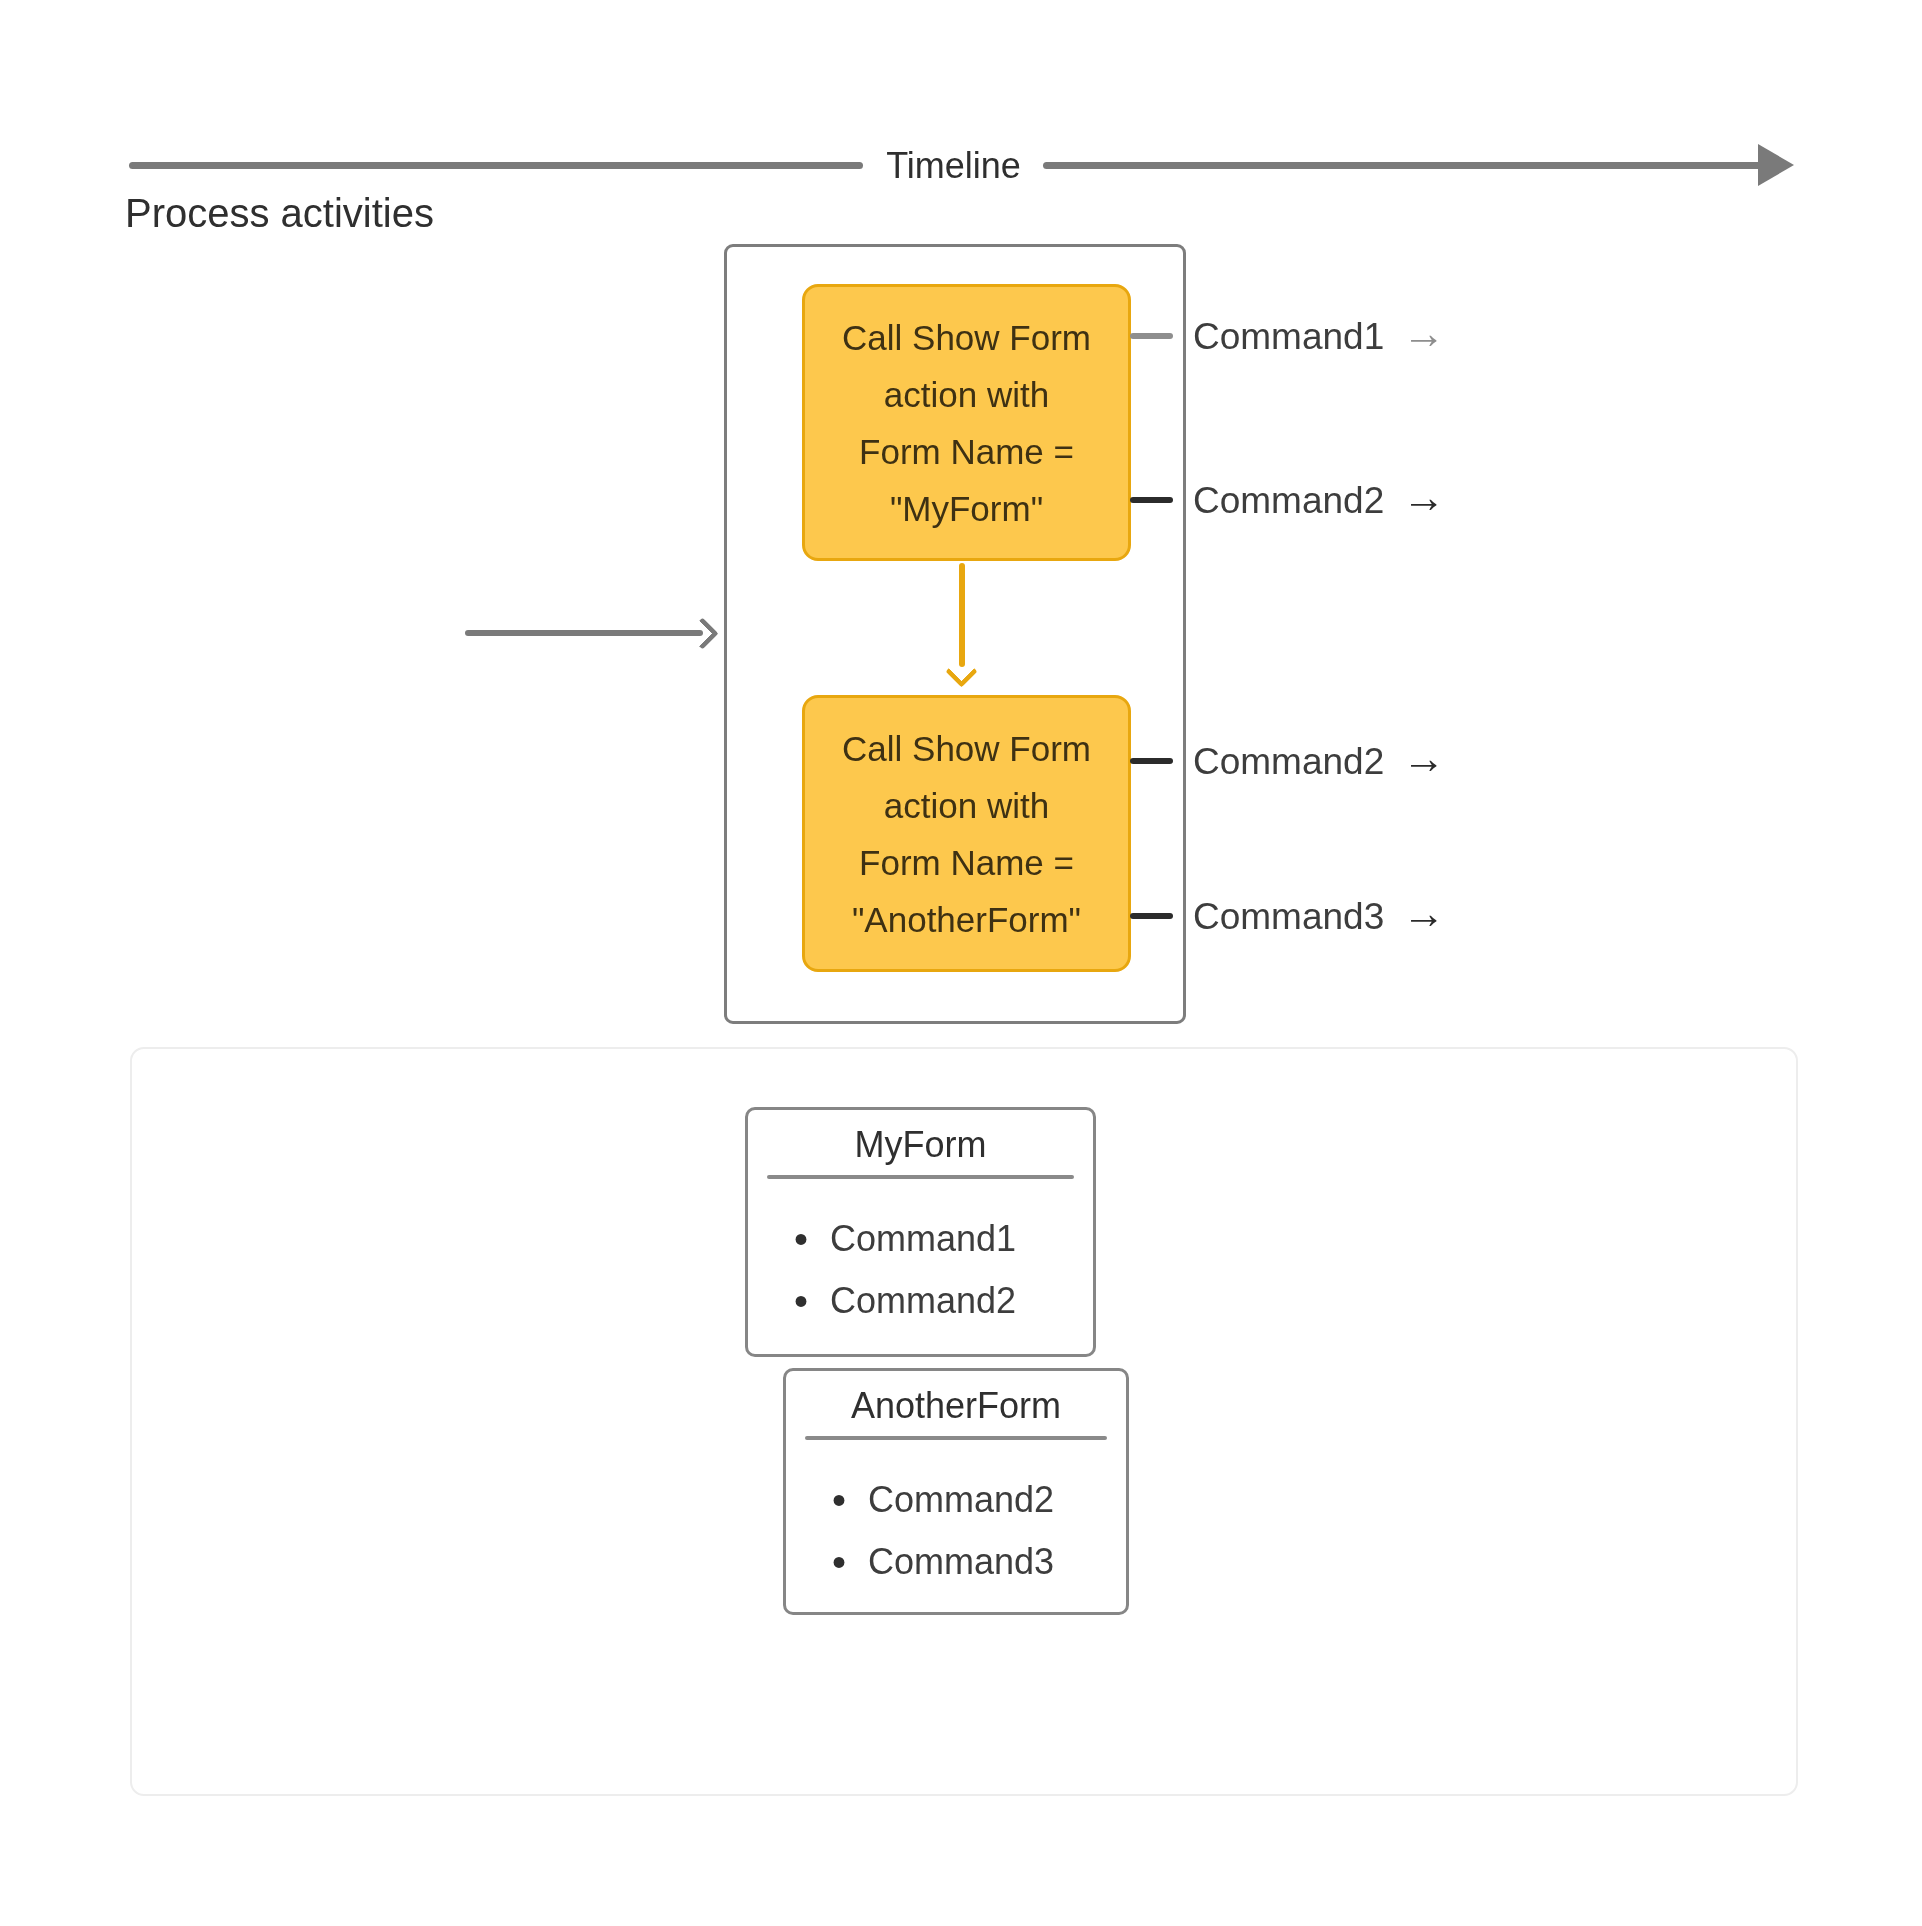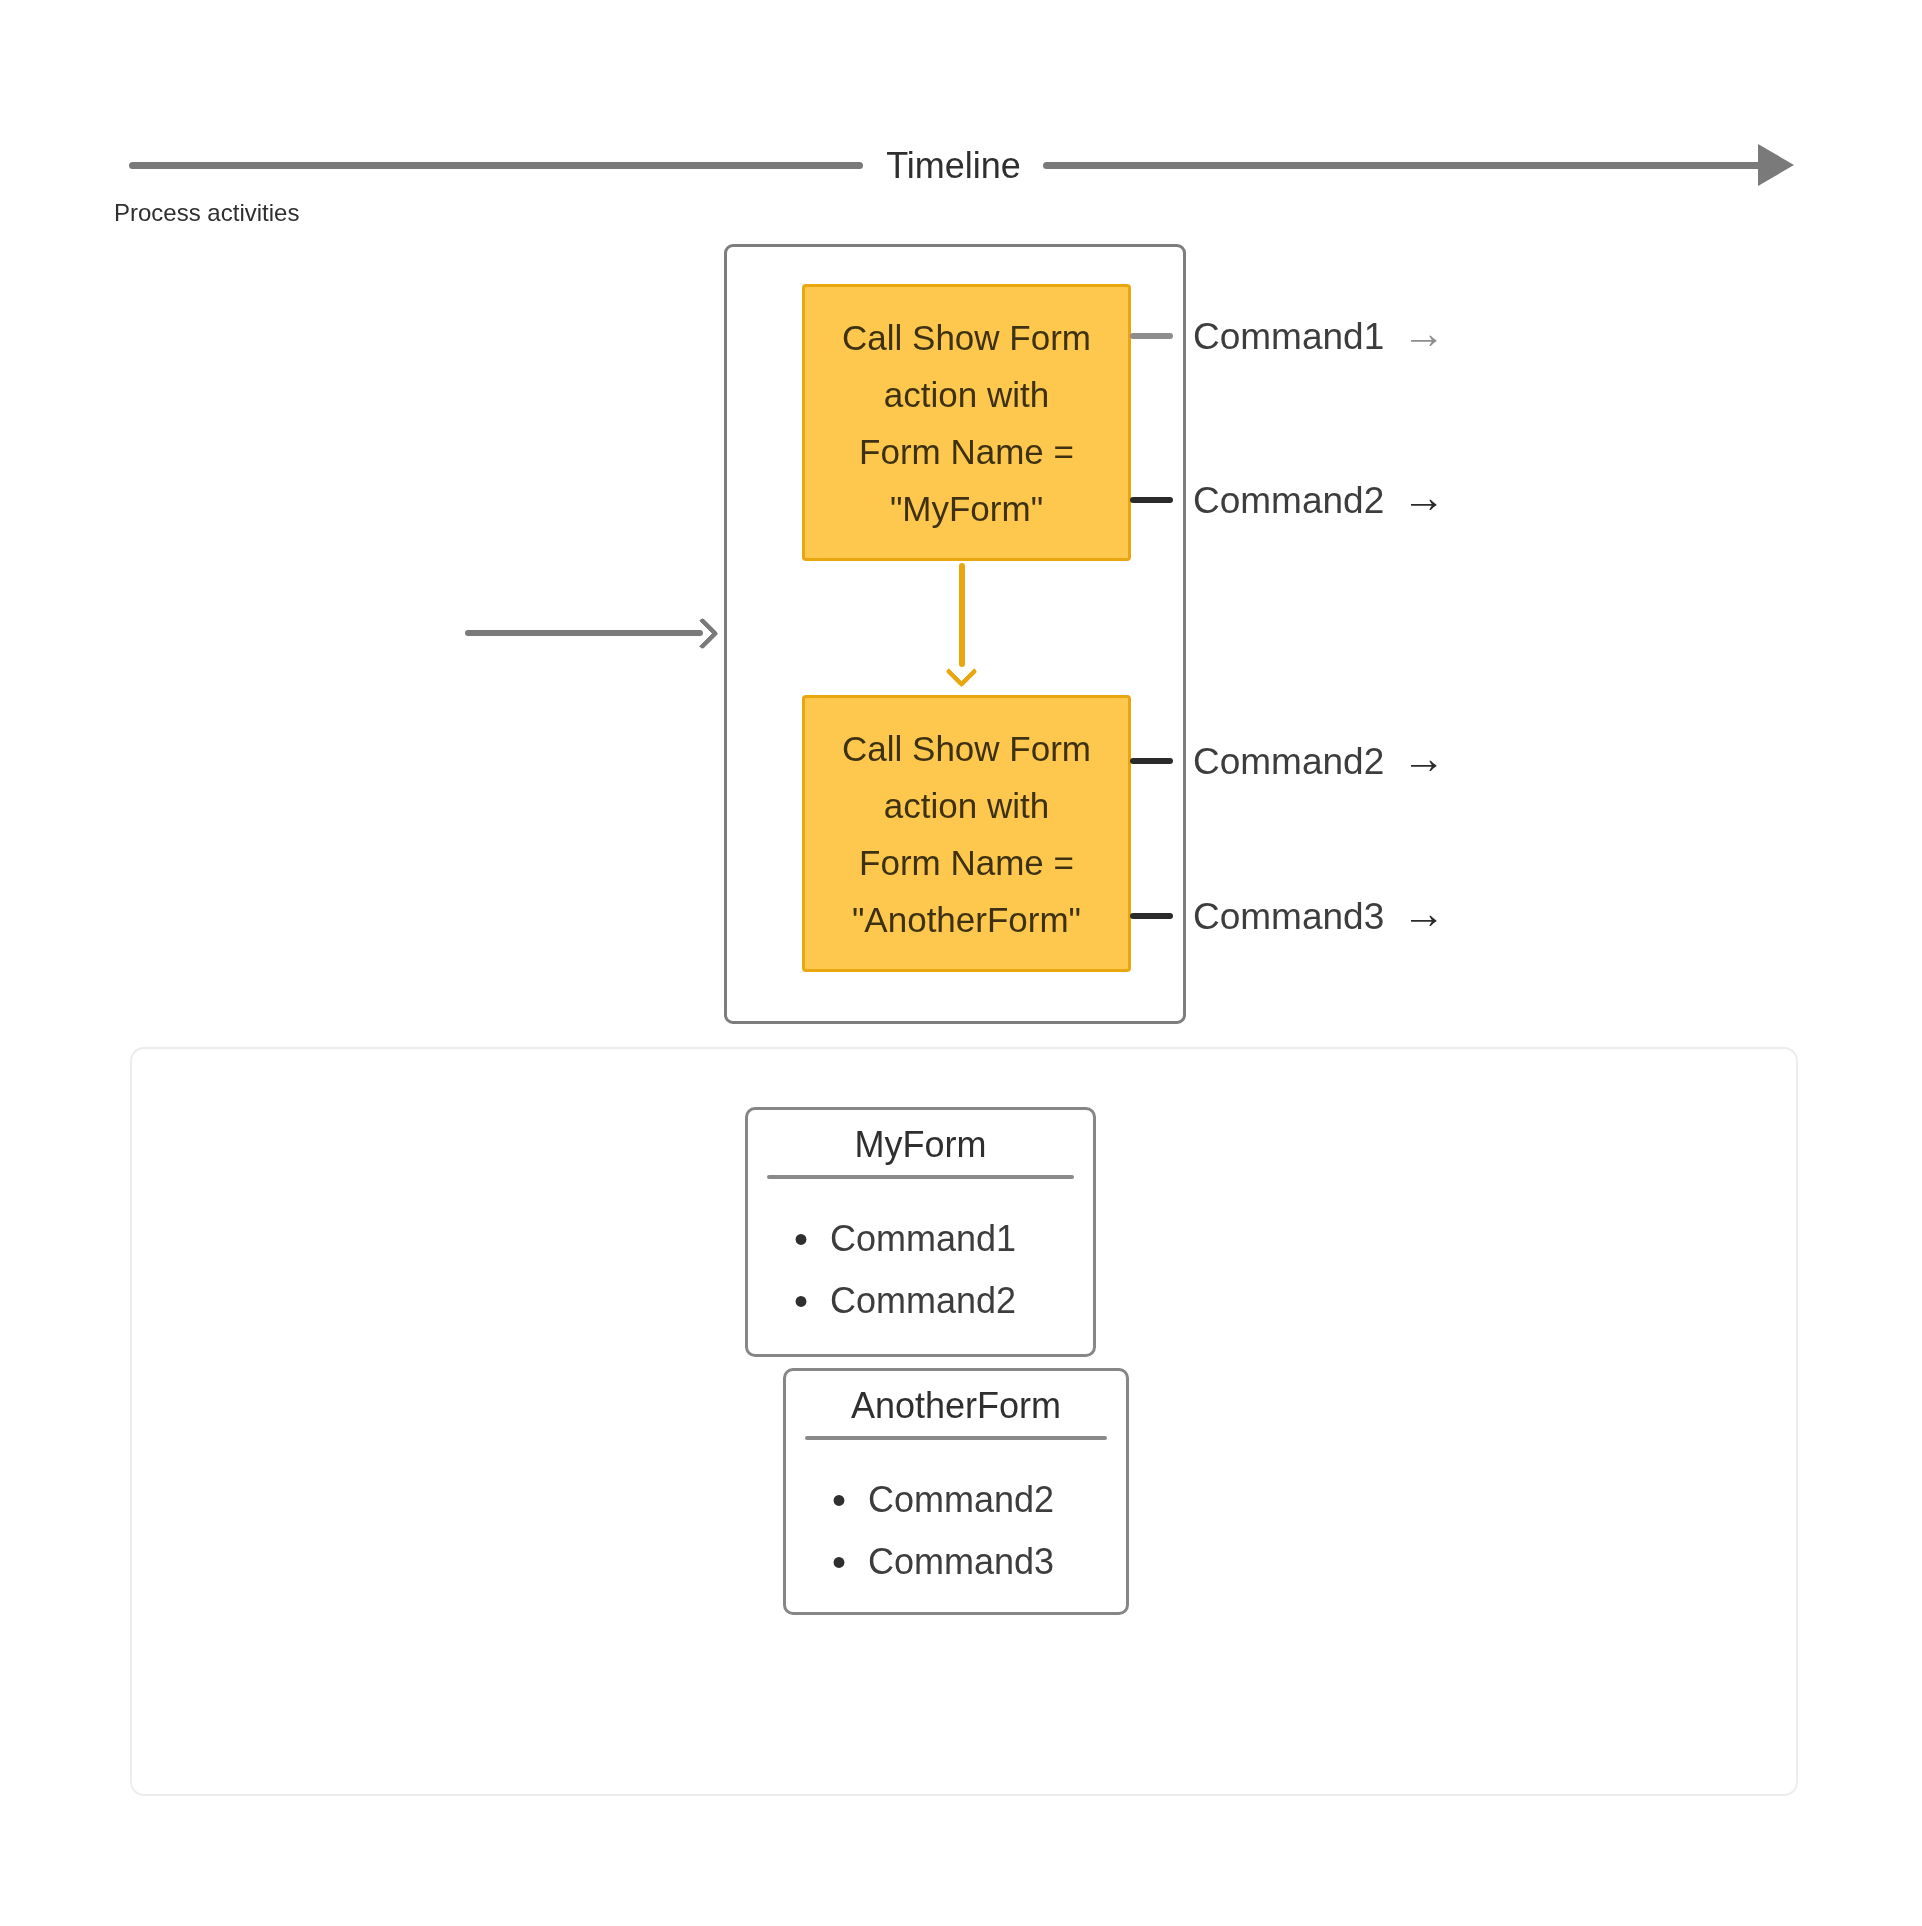--- a/index.html
+++ b/index.html
@@ -33,43 +33,43 @@
     text-align: center; font-size: 36px; color: var(--text-dark); line-height: 40px;
   }
   .tl-head {
     position: absolute; left: 1758px; top: 144px; width: 0; height: 0;
     border-left: 36px solid var(--line-gray);
     border-top: 21px solid transparent;
     border-bottom: 21px solid transparent;
   }
 
   .section-label {
-    position: absolute; left: 114px; top: 193px;
-    font-size: 24px; color: var(--text-dark); line-height: 40px;
+    position: absolute; left: 125px; top: 193px;
+    font-size: 40px; color: var(--text-dark); line-height: 40px;
   }
 
   
   .box {
     position: absolute; background: #fff;
     border: 3px solid var(--border-gray); border-radius: 9px;
     display: flex; align-items: center; justify-content: center;
   }
   .box-before    { left: 129px;  top: 244px; width: 333px; height: 780px; }
   .box-container { left: 724px; top: 244px; width: 462px; height: 780px; justify-content: flex-start; }
   .box-after     { left: 1465px; top: 244px; width: 333px; height: 780px; }
   .box-text {
     font-size: 35px; line-height: 60px; color: var(--text-box);
     text-align: center; white-space: pre-line;
   }
 
   
   .action {
     position: absolute; left: 802px; width: 329px; height: 277px;
     background: var(--orange-fill);
-    border: 3.5px solid var(--orange-border); border-radius: 4px;
+    border: 3.5px solid var(--orange-border); border-radius: 16px;
     display: flex; align-items: center; justify-content: center;
   }
   .action-1 { top: 284px; }
   .action-2 { top: 695px; }
   .action-text {
     font-size: 35px; line-height: 57px; color: var(--orange-text);
     text-align: center; white-space: pre-line;
   }
 
   

